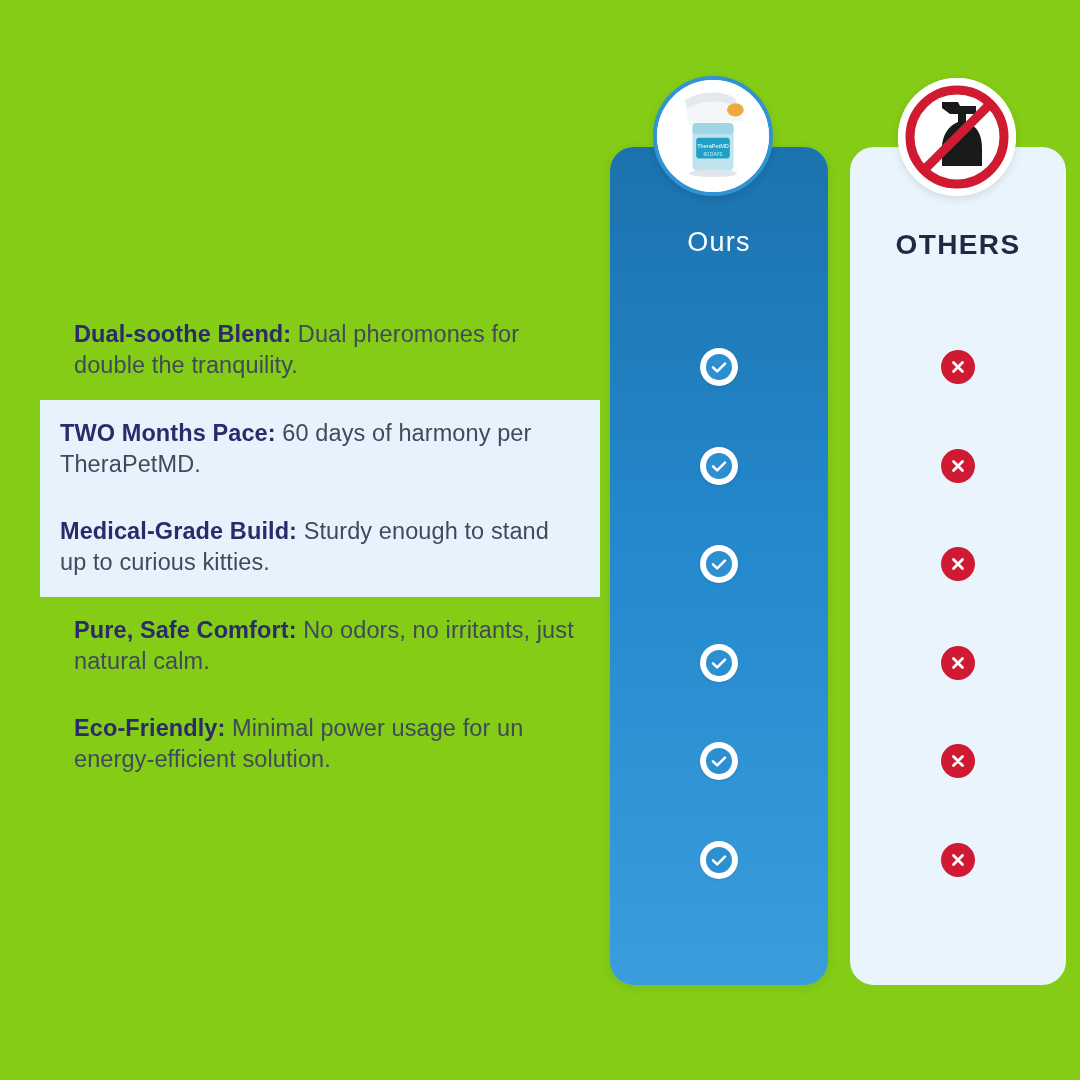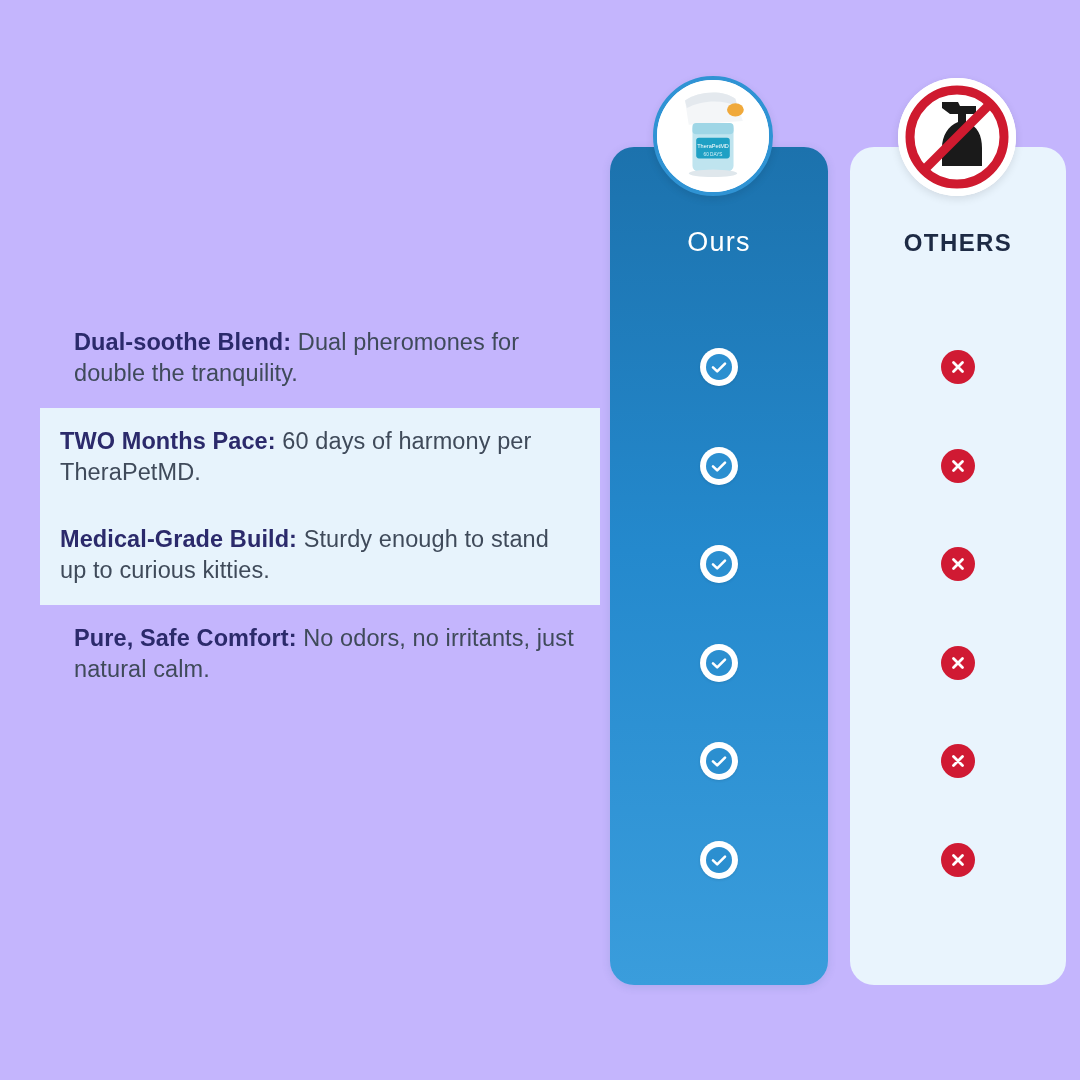--- a/index.html
+++ b/index.html
@@ -12,28 +12,28 @@
     height: 1080px;
     font-family: "Liberation Sans", sans-serif;
     -webkit-font-smoothing: antialiased;
     overflow: hidden;
   }
 
   .canvas {
     position: relative;
     width: 1080px;
     height: 1080px;
-    background: #c4b5fd;
+    background: #84cc16;
   }
 
   
   .rows {
     position: absolute;
     left: 40px;
-    top: 309px;
+    top: 301px;
     width: 560px;
   }
   .row {
     position: relative;
     box-sizing: border-box;
     padding: 18px 24px 18px 34px;
     display: flex;
     align-items: center;
     min-height: 70px;
   }
@@ -104,21 +104,21 @@
     border-radius: 24px;
     background: #e9f4fd;
   }
   .col-others-title {
     position: absolute;
     left: 0;
     top: 82px;
     width: 100%;
     text-align: center;
     color: #1d2a44;
-    font-size: 24px;
+    font-size: 28px;
     font-weight: 700;
     letter-spacing: 1.4px;
   }
 
   .others-badge {
     position: absolute;
     left: 898px;
     top: 78px;
     width: 118px;
     height: 118px;
@@ -216,20 +216,23 @@
     </div>
     <div class="row alt">
       <div class="row-text"><b>TWO Months Pace:</b><span> 60 days of harmony per TheraPetMD.</span></div>
     </div>
     <div class="row alt">
       <div class="row-text"><b>Medical-Grade Build:</b><span> Sturdy enough to stand up to curious kitties.</span></div>
     </div>
     <div class="row">
       <div class="row-text"><b>Pure, Safe Comfort:</b><span> No odors, no irritants, just natural calm.</span></div>
     </div>
+    <div class="row">
+      <div class="row-text"><b>Eco-Friendly:</b><span> Minimal power usage for un energy-efficient solution.</span></div>
+    </div>
   </div>
 
   <div class="marks ours" id="marks-ours">
       <div class="mark-cell" style="height: 98.5px;">
         <div class="check">
           <svg width="26" height="26" viewBox="0 0 26 26">
             <circle cx="13" cy="13" r="13" fill="#2b8fd0"></circle>
             <path d="M7 13.4 L11.2 17.4 L19 9.6" fill="none" stroke="#ffffff" stroke-width="2.6" stroke-linecap="round" stroke-linejoin="round"></path>
           </svg>
         </div>

